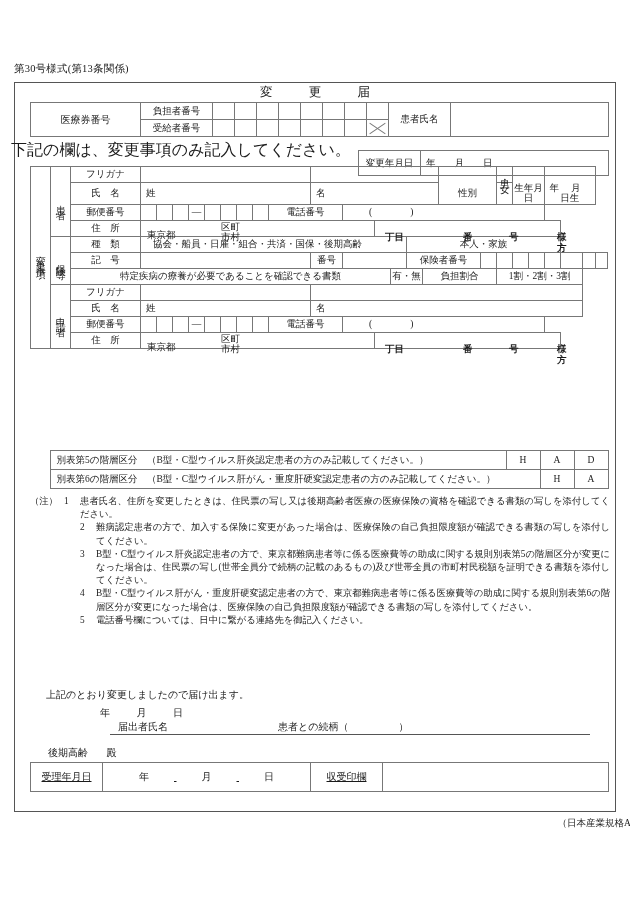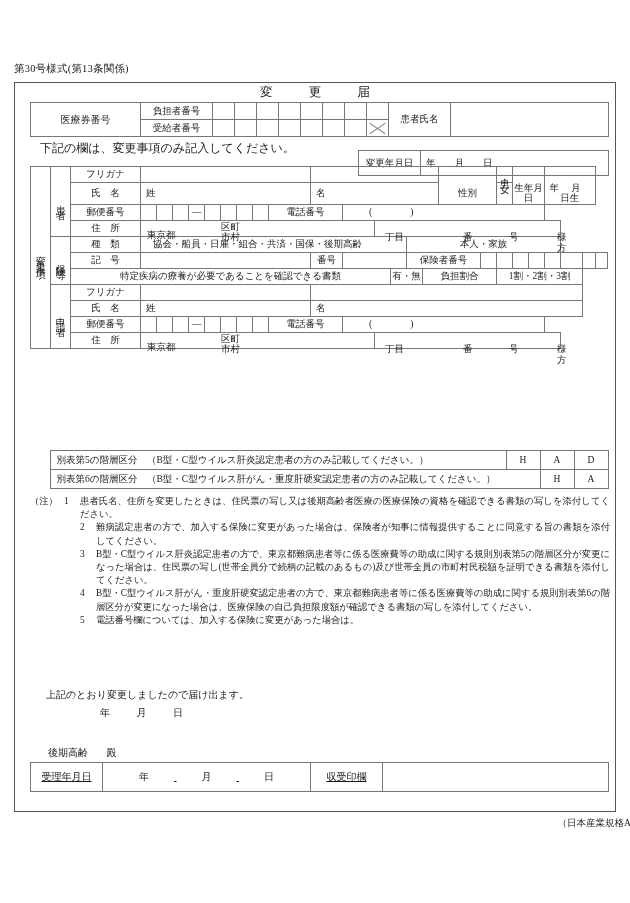--- a/index.html
+++ b/index.html
@@ -52,22 +52,22 @@
   .cellx { position:relative; }
   .cellx::before, .cellx::after {
     content:""; position:absolute; left:1px; right:1px; top:1px; bottom:1px;
     background:#777;
   }
   .cellx::before { height:1px; top:50%; transform:rotate(34deg); }
   .cellx::after  { height:1px; top:50%; transform:rotate(-34deg); }
 
   
   .instruction {
-    position:absolute; left:40px; top:140px;
-    font-size:12px; white-space:nowrap;
+    position:absolute; left:11px; top:140px;
+    font-size:16px; white-space:nowrap;
   }
 
   
   .chg-wrap { position:absolute; left:358px; top:150px; }
   table.chg { width:250px; }
   table.chg td { height:25px; font-size:9.5px; }
 
   
   .main-wrap { position:absolute; left:30px; top:166px; }
   table.main { width:578px; }
@@ -77,21 +77,21 @@
     letter-spacing:6px; font-size:10px; white-space:nowrap;
     padding:2px 0;
   }
   .vlab-tight { letter-spacing:2px; }
   .sparse { letter-spacing:5px; }
   .sparse2 { letter-spacing:2.5px; }
   .lft { text-align:left; padding-left:5px; }
   .addr-td { text-align:left; position:relative; height:30px; }
   .addr-td .a1 { position:absolute; left:6px;  top:9px; }
   .addr-td .a2 { position:absolute; left:80px; top:2px; line-height:1.05; text-align:center;}
-  .addr2-td { position:relative; height:30px; }
+  .addr2-td { position:relative; height:30px;font-weight:bold; }
   .addr2-td span { position:absolute; top:11px; }
 
   
   .betten-wrap { position:absolute; left:30px; top:450px; }
   table.betten { width:578px; }
   table.betten td { height:19px; }
   .betten-lbl { text-align:left; padding-left:6px; font-size:9.5px; white-space:nowrap; }
 
   
   .notes {
@@ -435,44 +435,48 @@
   </div>
 
   <div class="notes">
     <div class="note-row">
       <div class="note-kw">（注）</div>
       <div class="note-num">1</div>
       <div class="note-tx">患者氏名、住所を変更したときは、住民票の写し又は後期高齢者医療の医療保険の資格を確認できる書類の写しを添付してください。</div>
     </div>
     <div class="note-row note-sub">
       <div class="note-num">2</div>
-      <div class="note-tx">難病認定患者の方で、加入する保険に変更があった場合は、保険者が知事に情報提供することに同意する旨の書類を添付してください。</div>
+      <div class="note-tx">難病認定患者の方で、加入する保険に変更があった場合は、医療保険の自己負担限度額が確認できる書類の写しを添付してください。</div>
     </div>
     <div class="note-row note-sub">
       <div class="note-num">3</div>
       <div class="note-tx">B型・C型ウイルス肝炎認定患者の方で、東京都難病患者等に係る医療費等の助成に関する規則別表第5の階層区分が変更になった場合は、住民票の写し(世帯全員分で続柄の記載のあるもの)及び世帯全員の市町村民税額を証明できる書類を添付してください。</div>
     </div>
     <div class="note-row note-sub">
       <div class="note-num">4</div>
       <div class="note-tx">B型・C型ウイルス肝がん・重度肝硬変認定患者の方で、東京都難病患者等に係る医療費等の助成に関する規則別表第6の階層区分が変更になった場合は、医療保険の自己負担限度額が確認できる書類の写しを添付してください。</div>
     </div>
     <div class="note-row note-sub">
       <div class="note-num">5</div>
-      <div class="note-tx">電話番号欄については、加入する保険に変更があった場合は。</div>
+      <div class="note-tx">電話番号欄については、日中に繋がる連絡先を御記入ください。</div>
     </div>
   </div>
 
   <div class="declaration">上記のとおり変更しましたので届け出ます。</div>
 
   <div class="date-line">
     <span class="g">年</span>
     <span class="g">月</span>
     <span class="g">日</span>
   </div>
 
+  <div class="sig-line">
+    <span class="s1">届出者氏名</span>
+    <span class="s2">患者との続柄（　　　　　）</span>
+  </div>
 
   <div class="gov-line">
     <span>後期高齢</span>
     <span class="dono">殿</span>
   </div>
 
   <div class="receipt-wrap">
     <table class="receipt">
       <colgroup>
         <col style="width:72px">

